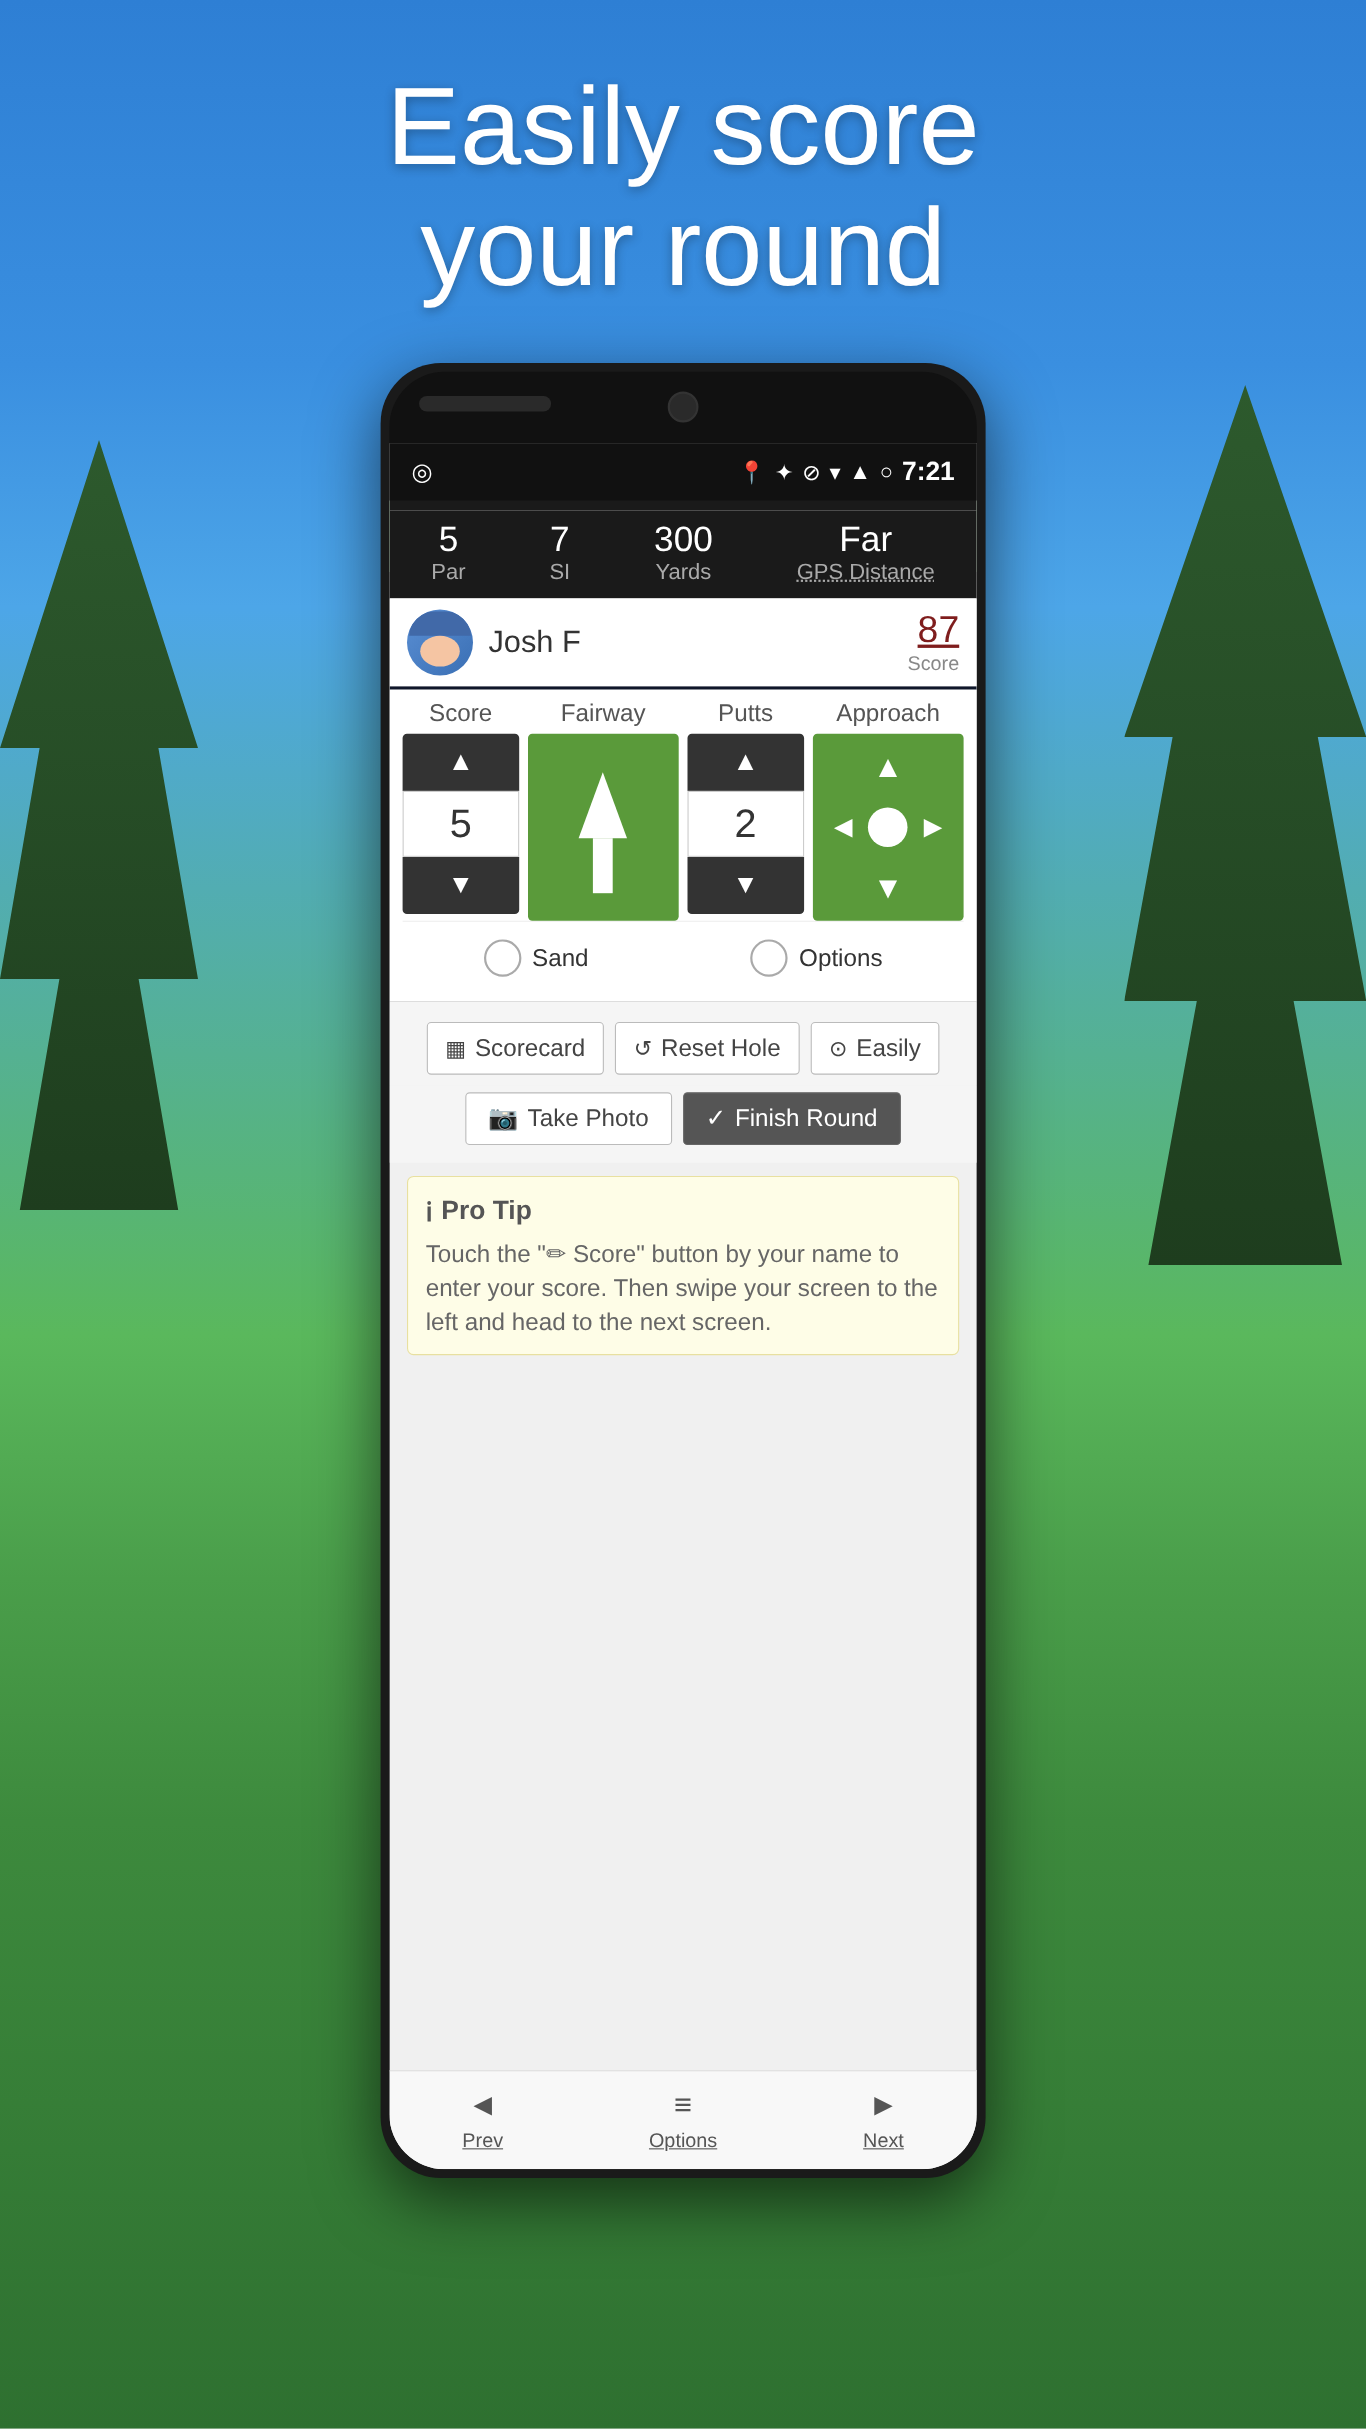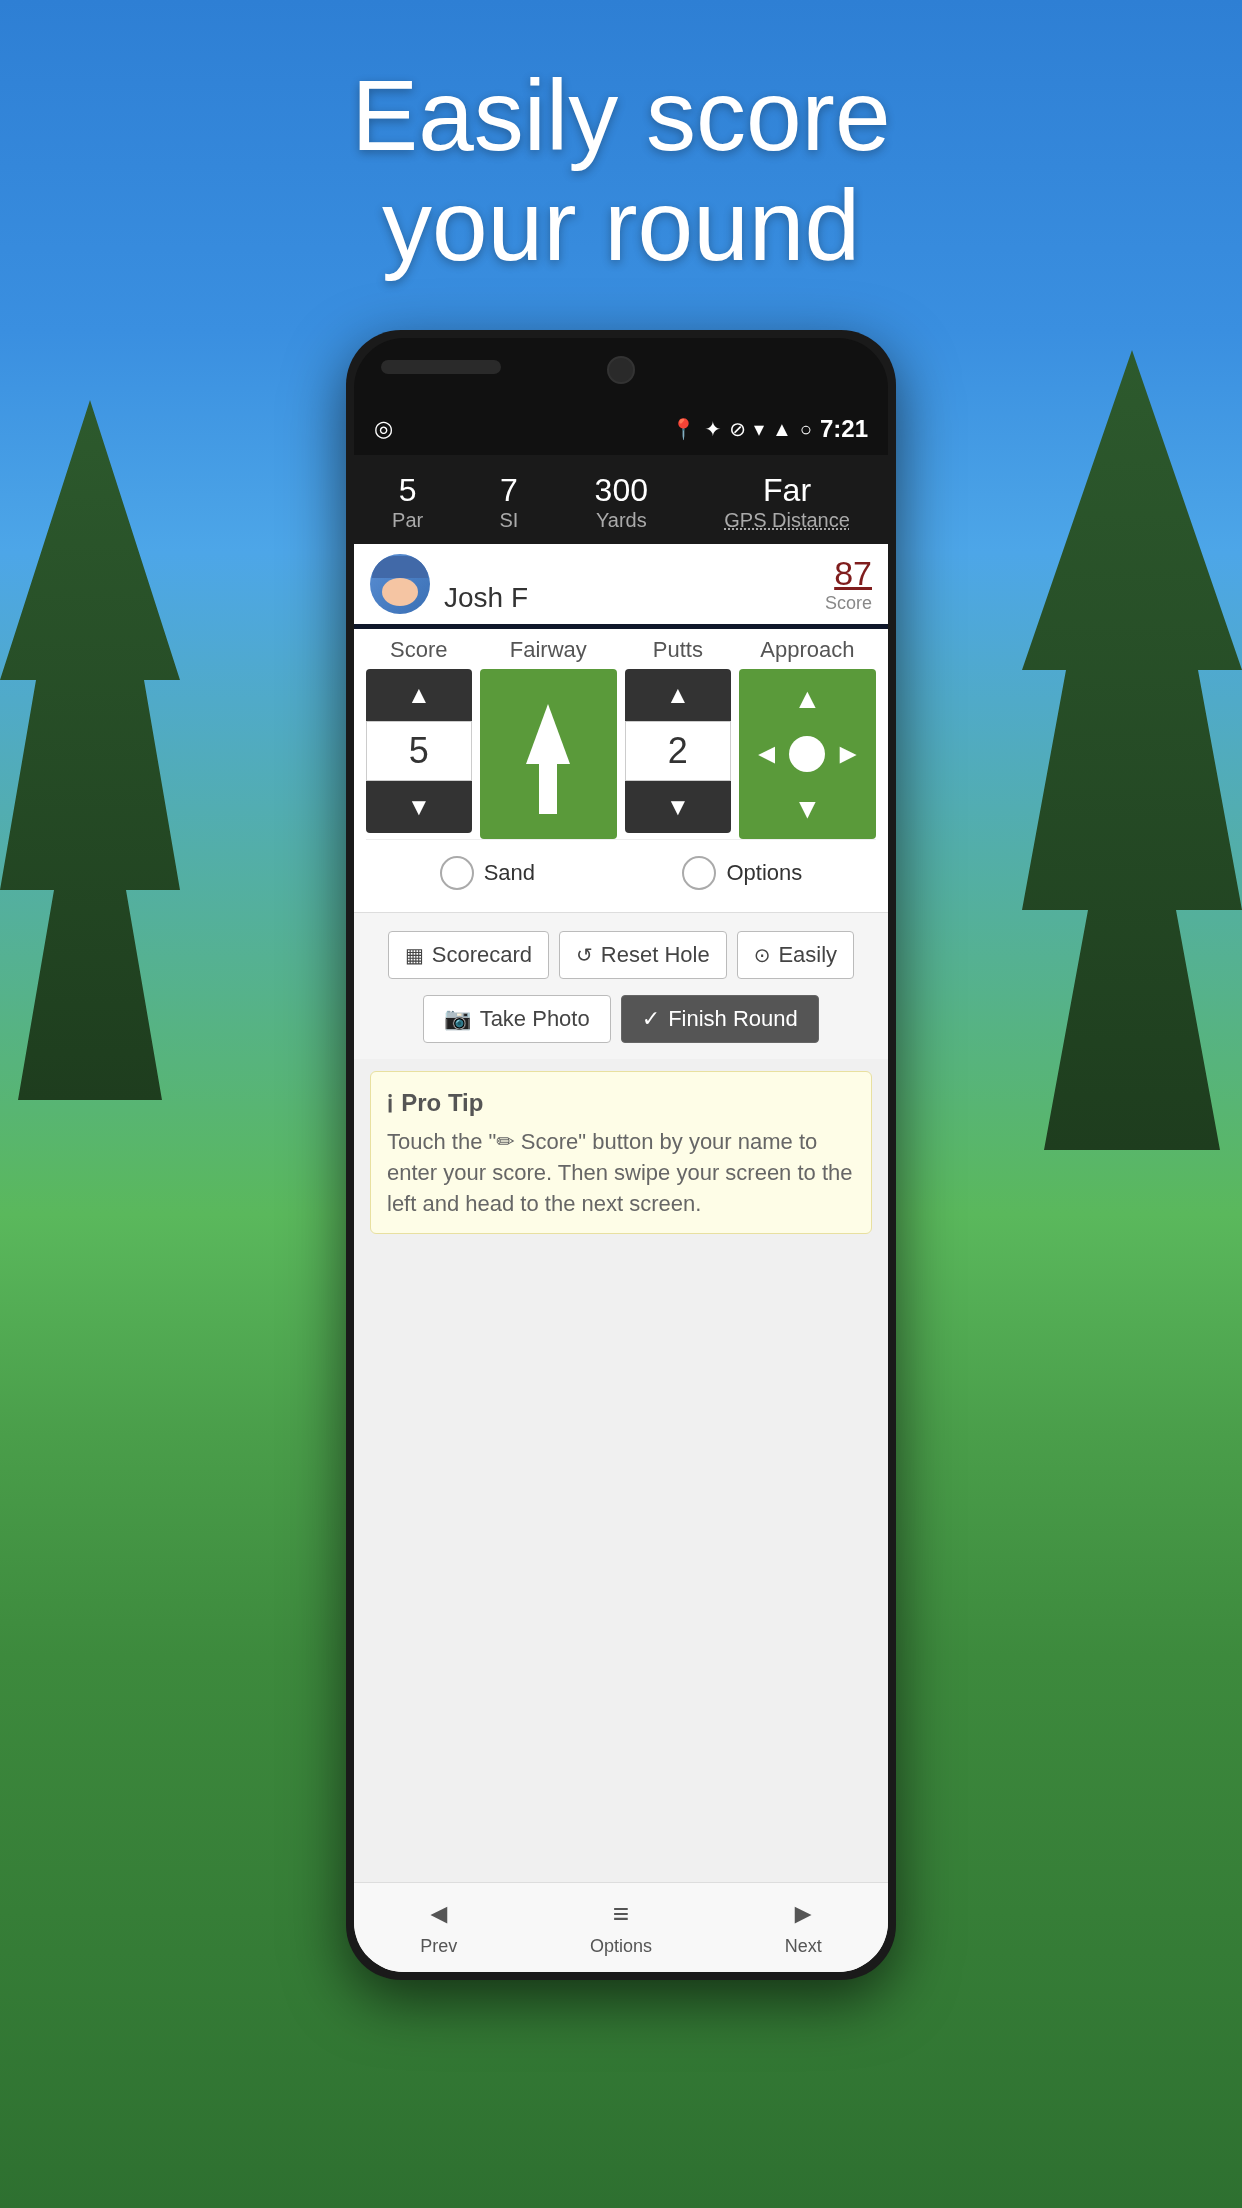--- a/index.html
+++ b/index.html
@@ -176,23 +176,23 @@
     }
     .hole-stat-label {
       color: #aaa;
       font-size: 20px;
     }
 
     
     .player-row {
       background: white;
       display: flex;
-      align-items: flex-end;
+      align-items: center;
       padding: 10px 16px;
-      border-bottom: 5px solid #0f172a;
+      border-bottom: 3px solid #0f172a;
     }
     .player-avatar {
       width: 60px; height: 60px;
       border-radius: 50%;
       background: linear-gradient(135deg, #5a8fd4, #3a6fb4);
       margin-right: 14px;
       display: flex;
       align-items: center;
       justify-content: center;
       font-size: 26px;
@@ -485,20 +485,21 @@
       gap: 6px;
       cursor: pointer;
     }
     .bottom-nav-icon {
       font-size: 28px;
       color: #555;
     }
     .bottom-nav-label {
       font-size: 18px;
       color: #555;
+      text-decoration: underline;
     }
 
     
     .phone-screen {
       position: absolute;
       top: 65px;
       left: 0; right: 0; bottom: 0;
       background: #f0f0f0;
       overflow: hidden;
       display: flex;

